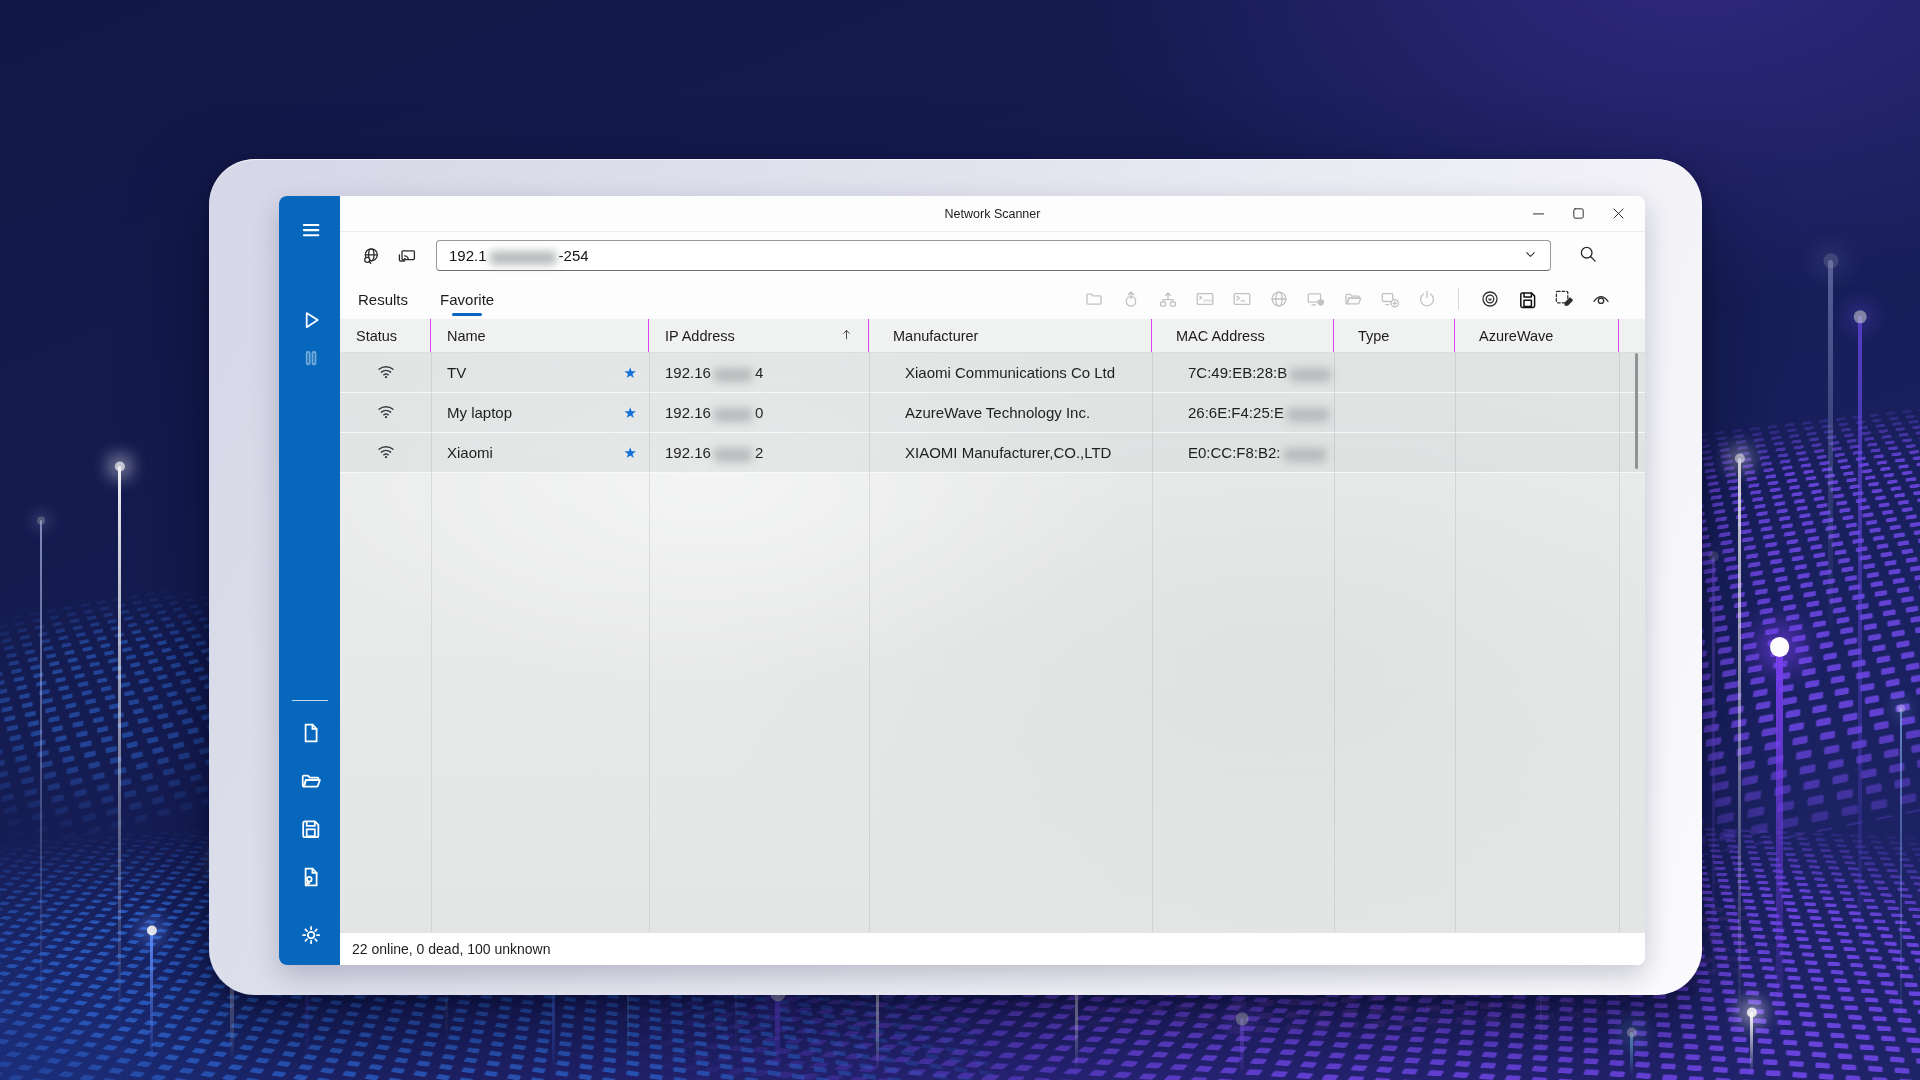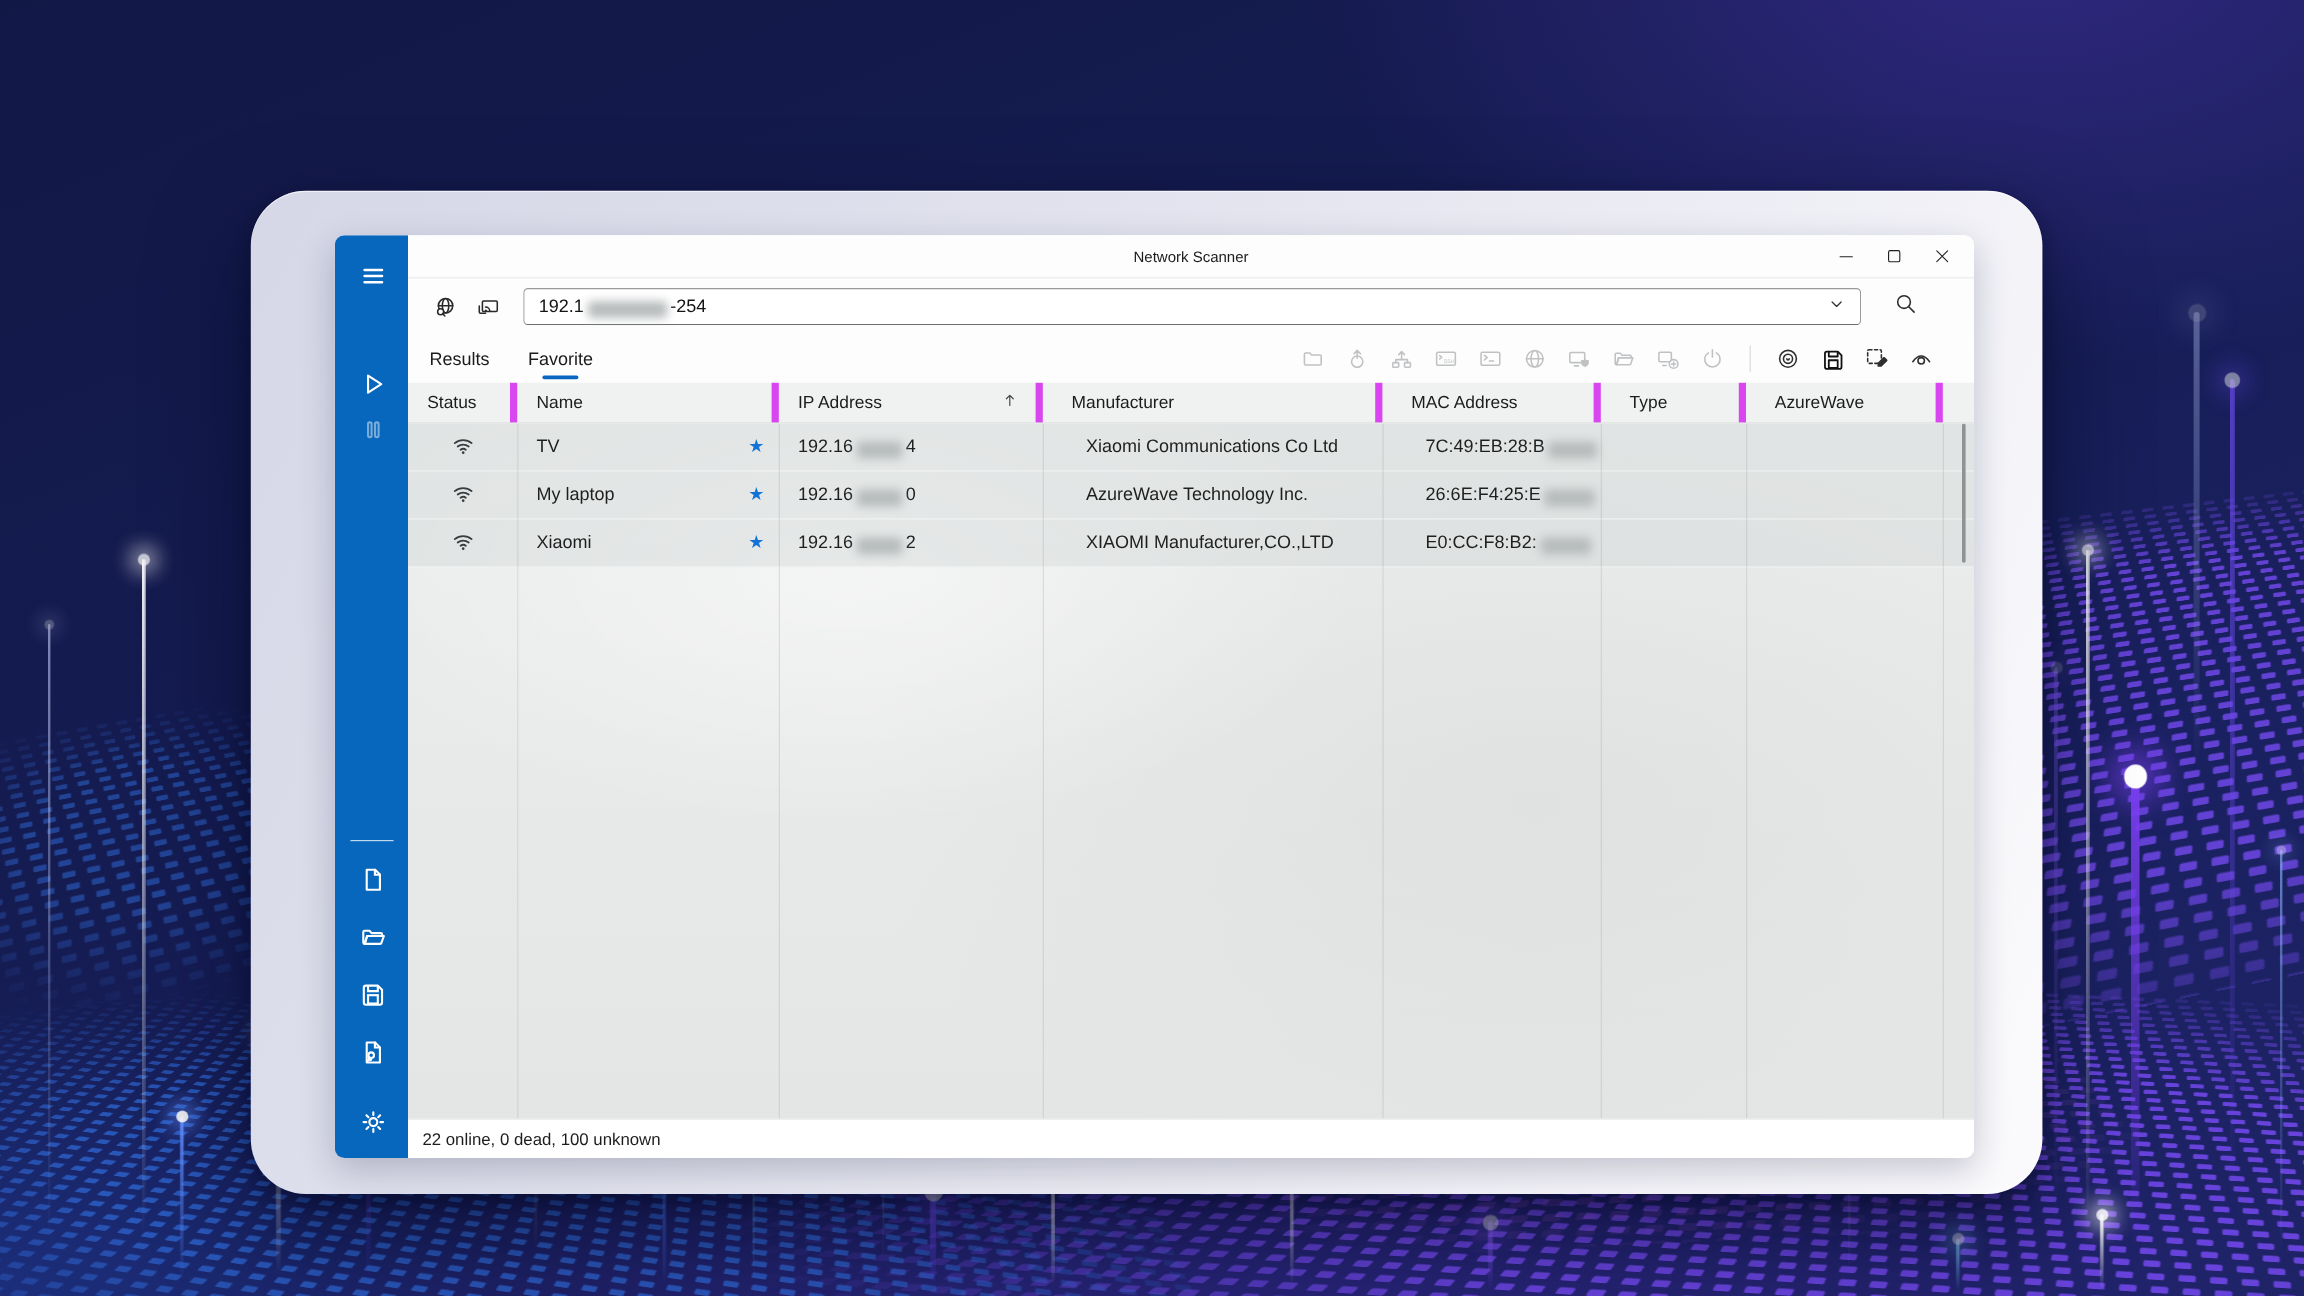--- a/index.html
+++ b/index.html
@@ -81,21 +81,21 @@
   .actions{margin-left:auto;display:flex;align-items:center;gap:17px;}
   .abtn{width:20px;height:20px;display:flex;align-items:center;justify-content:center;}
   .abtn svg{width:20px;height:20px;stroke:currentColor;fill:none;stroke-width:1.3;stroke-linecap:round;stroke-linejoin:round;}
   .abtn.dis{color:#bfc1c3;}
   .abtn.en{color:#2f2f2f;}
   .abtn.en.strong{color:#111;}
   .asep{width:1px;height:22px;background:#d9d9d9;margin:0 4px;}
   
   .gridhead{height:34px;flex:0 0 34px;display:grid;grid-template-columns:91px 218px 220px 283px 182px 121px 164px 1fr;
     background:#f0f1f1;border-bottom:1px solid #dcdede;font-size:14.5px;color:#1c1c1c;}
-  .hcell{display:flex;align-items:center;padding-left:16px;border-right:6px solid #d946ef;}
+  .hcell{display:flex;align-items:center;padding-left:16px;border-right:1px solid #d946ef;}
   .hcell:nth-child(n+4){padding-left:24px;}
   .hcell:last-child{border-right:none;}
   .sorticon{margin-left:auto;margin-right:14px;color:#444;}
   .sorticon svg{width:15px;height:15px;stroke:currentColor;fill:none;stroke-width:1.3;stroke-linecap:round;stroke-linejoin:round;}
   .gridbody{position:relative;flex:1 1 auto;overflow:hidden;
     background:
       radial-gradient(620px 300px at 28% 22%, rgba(255,255,255,.45), transparent 70%),
       radial-gradient(760px 420px at 72% 55%, rgba(214,218,217,.5), transparent 75%),
       linear-gradient(180deg,#eceeed 0%,#e4e6e5 100%);}
   .vline{position:absolute;top:0;bottom:0;width:1px;background:rgba(105,115,115,.16);pointer-events:none;}

